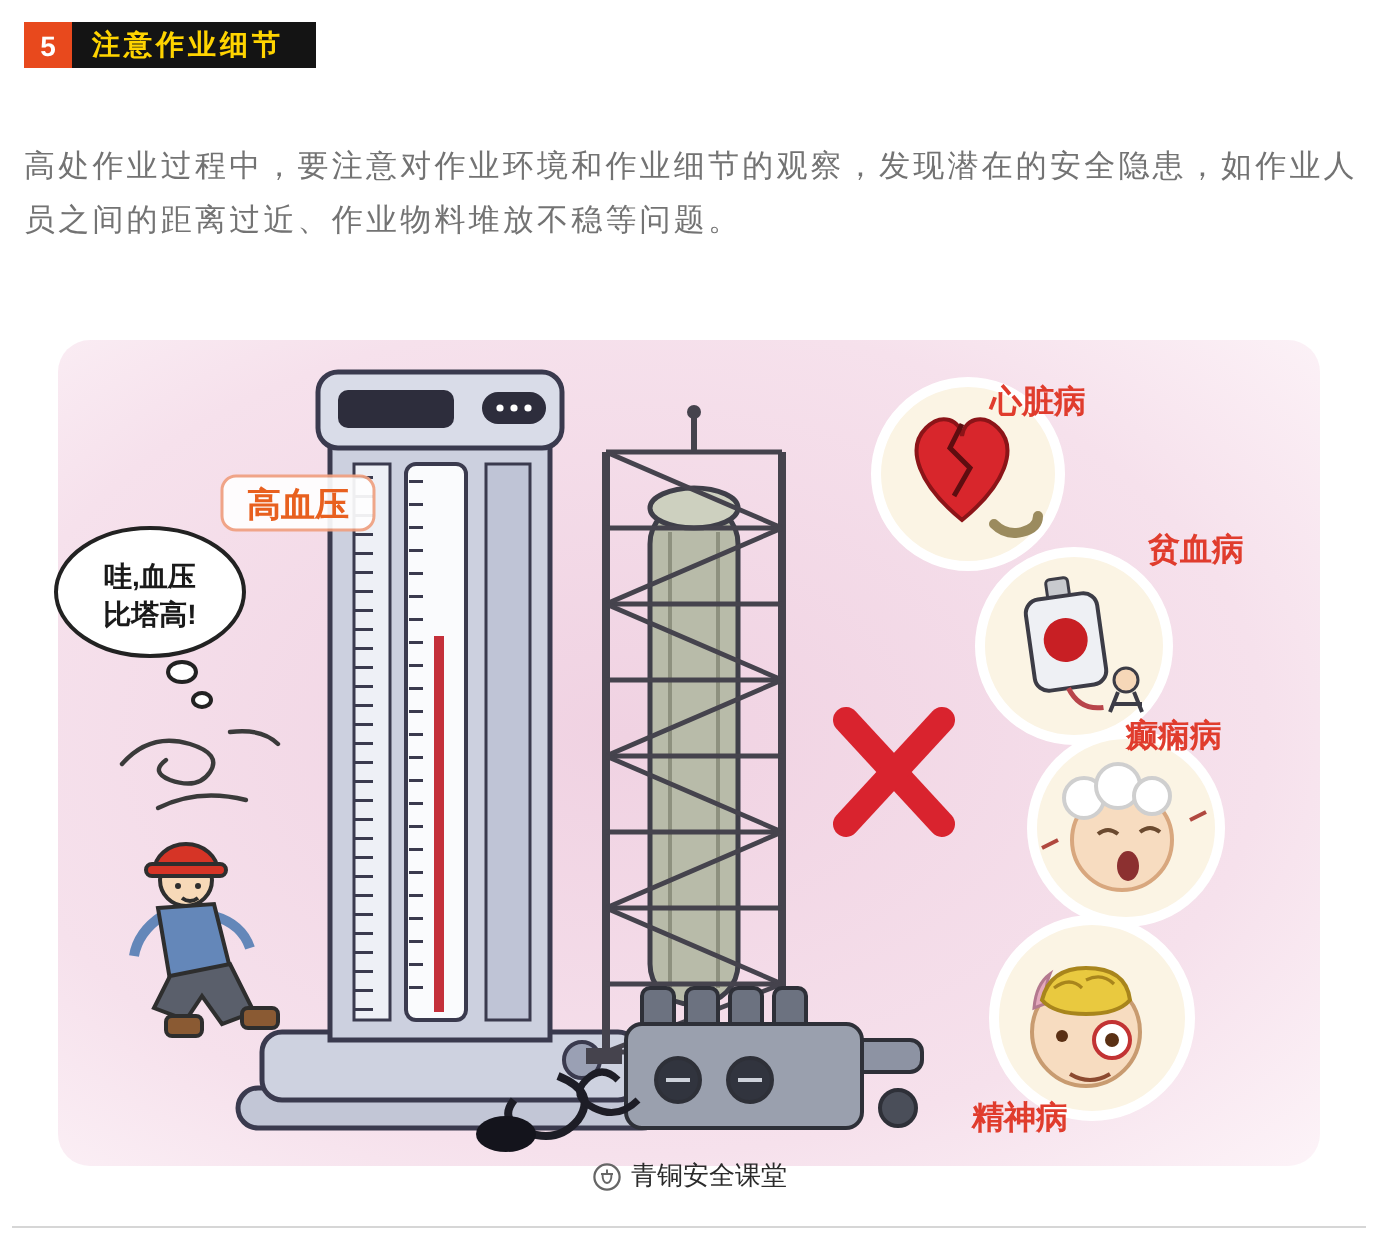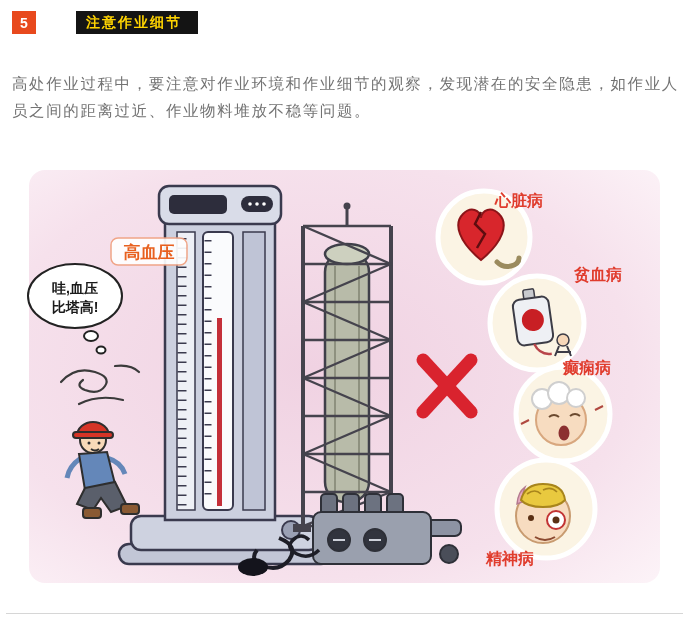--- a/index.html
+++ b/index.html
@@ -12,21 +12,21 @@
 
   .header-row { display:flex; align-items:stretch; height:23px; }
   .num-badge {
     width:24px; background:#e8491d; color:#ffffff;
     font-size:14px; font-weight:bold;
     display:flex; align-items:center; justify-content:center;
   }
   .title-bar {
     background:#141414; color:#ffd400;
     font-size:14px; font-weight:bold; letter-spacing:2px;
-    display:flex; align-items:center; padding:0 16px 0 10px;margin-left:40px;
+    display:flex; align-items:center; padding:0 16px 0 10px;
   }
 
   .body-text {
     margin-top:36px;
     font-size:15.5px; line-height:1.75; letter-spacing:1.6px;
     color:#737373; width:667px;
   }
 
   .illus-wrap { margin-top:44px; display:flex; justify-content:center; }
   svg.illus { width:635px; height:417px; display:block; }
@@ -218,15 +218,22 @@
         <path d="M500 326 q8 -6 14 0 M516 322 q8 -4 14 2" stroke="#a8851c" stroke-width="1.6" fill="none"></path>
         <circle cx="529" cy="352" r="9" fill="#ffffff" stroke="#c23333" stroke-width="2"></circle>
         <circle cx="529" cy="352" r="3.5" fill="#5a3014"></circle>
         <circle cx="504" cy="350" r="3" fill="#5a3014"></circle>
         <path d="M508 369 q10 6 20 0" stroke="#8c4a30" stroke-width="2" fill="none"></path>
       </g>
       <text x="483" y="396" text-anchor="middle" font-size="16" font-weight="bold" fill="#e03c2d">精神病</text>
     </svg>
   </div>
 
+  <div class="footer">
+    <svg width="15" height="15" viewBox="0 0 20 20">
+      <circle cx="10" cy="10" r="8.4" fill="none" stroke="#666666" stroke-width="1.5"></circle>
+      <path d="M6 8 h8 M7 8 q0 6 3 6 q3 0 3 -6 M10 5 v3" stroke="#666666" stroke-width="1.3" fill="none"></path>
+    </svg>
+    <span>青铜安全课堂</span>
+  </div>
 
   <div class="divider"></div>
 </div>
 
 </body></html>

